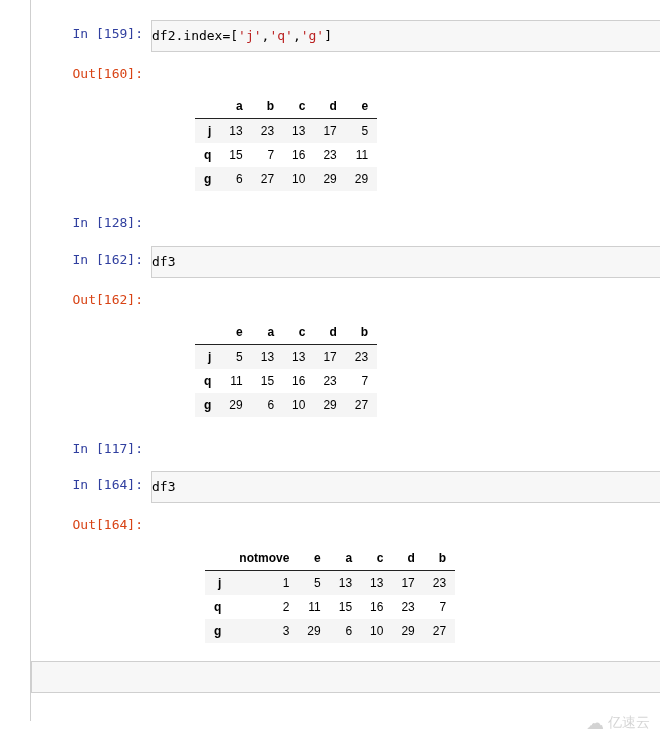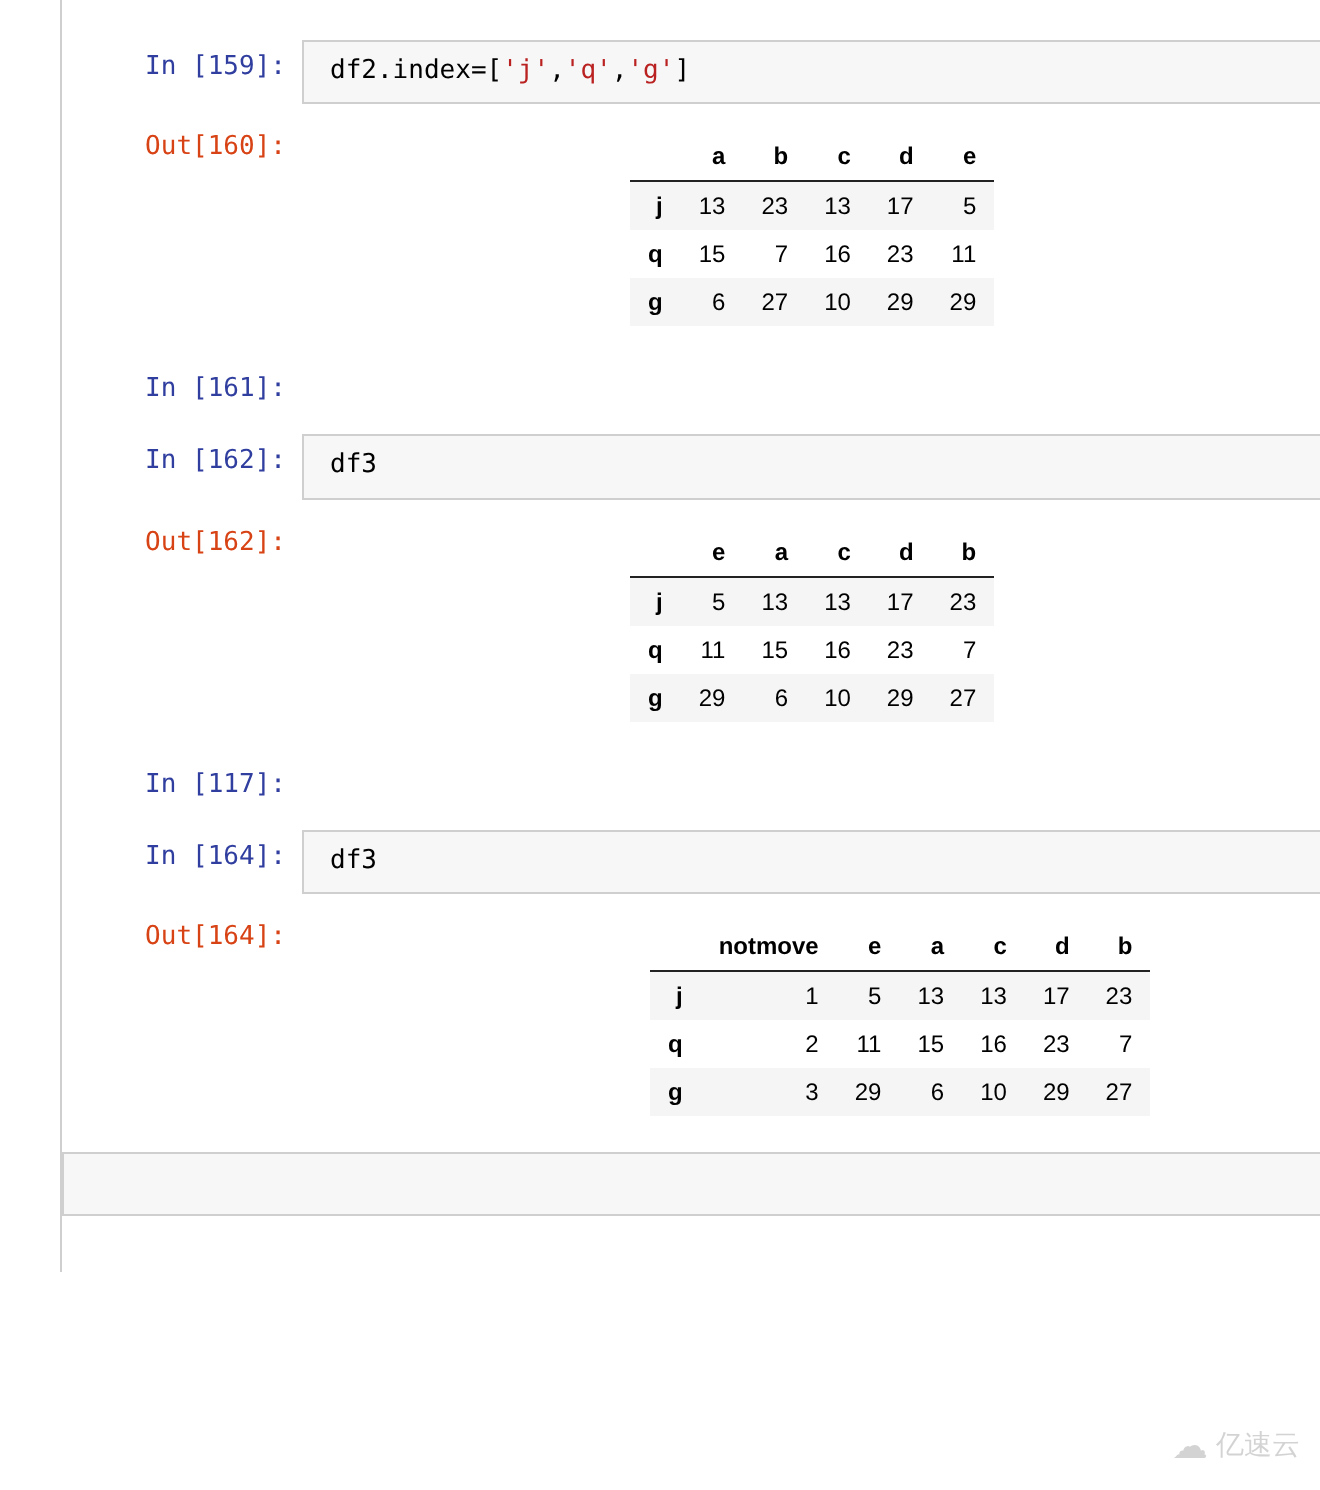--- a/index.html
+++ b/index.html
@@ -2,33 +2,33 @@
 <html><head>
   <meta charset="utf-8">
   <style>
     * { box-sizing: border-box; }
     body { margin: 0; padding: 0; font-family: "Helvetica Neue", Helvetica, Arial, sans-serif; font-size: 13px; background: #fff; width: 660px; }
     .notebook { border-left: 1px solid #cfcfcf; margin-left: 30px; padding-top: 20px; padding-bottom: 20px; }
     .cell { display: flex; margin-bottom: 8px; align-items: flex-start; }
     .prompt { width: 120px; text-align: right; padding: 5px 8px 5px 0; font-family: monospace; font-size: 13px; flex-shrink: 0; line-height: 1.4; }
     .prompt.in { color: #303F9F; }
     .prompt.out { color: #D84315; }
-    .input-area { flex: 1; background: #f7f7f7; border: 1px solid #cfcfcf; border-right: none; padding: 6px 13px; font-family: monospace; font-size: 13px; line-height: 1.4; white-space: nowrap; overflow: hidden; }
+    .input-area { flex: 1; background: #f7f7f7; border: 1px solid #cfcfcf; border-right: none; padding: 6px 0; font-family: monospace; font-size: 13px; line-height: 1.4; white-space: nowrap; overflow: hidden; }
     .code { color: #000; }
     .str { color: #BA2121; }
     .num-lit { color: #008000; }
     .builtin { color: #008000; }
     .output-area { flex: 1; padding: 4px 0 8px 4px; }
     table.df { border-collapse: collapse; font-size: 12px; }
     table.df th, table.df td { padding: 5px 9px; text-align: right; border: none; }
     table.df thead th { border-bottom: 1px solid #222; font-weight: bold; }
     table.df tbody th { font-weight: bold; }
     table.df tbody tr:nth-child(odd) { background: #f5f5f5; }
     table.df tbody tr:nth-child(even) { background: #fff; }
-    .out-group { display: flex; margin-bottom: 10px; }
+    .out-group { display: flex; flex-direction: column; margin-bottom: 10px; }
     .out-group .out-prompt-row { display: flex; }
     .out-group .table-row { display: flex; margin-top: 2px; }
     .watermark { position: absolute; right: 10px; bottom: 6px; opacity: 0.25; font-size: 14px; color: #555; display: flex; align-items: center; gap: 4px; }
     .watermark .cloud { font-size: 18px; }
     .container { position: relative; width: 660px; height: 740px; overflow: hidden; }
     .spacer-col { width: 160px; flex-shrink: 0; }
     .spacer-col2 { width: 170px; flex-shrink: 0; }
   </style>
 </head>
 <body>
@@ -87,21 +87,21 @@
                   <td>29</td>
                   <td>29</td>
                 </tr>
           </tbody>
         </table>
       </div>
     </div>
   </div>
 
   <div class="cell">
-    <div class="prompt in"><span>In</span>&nbsp;[<span>161</span>]:</div>
+    <div class="prompt in"><span>In</span>&nbsp;[<span>128</span>]:</div>
   </div>
 
   <div class="cell">
     <div class="prompt in"><span>In</span>&nbsp;[<span>162</span>]:</div>
     <div class="input-area">
       <span class="code">df3</span>
     </div>
   </div>
 
   <div class="out-group">

